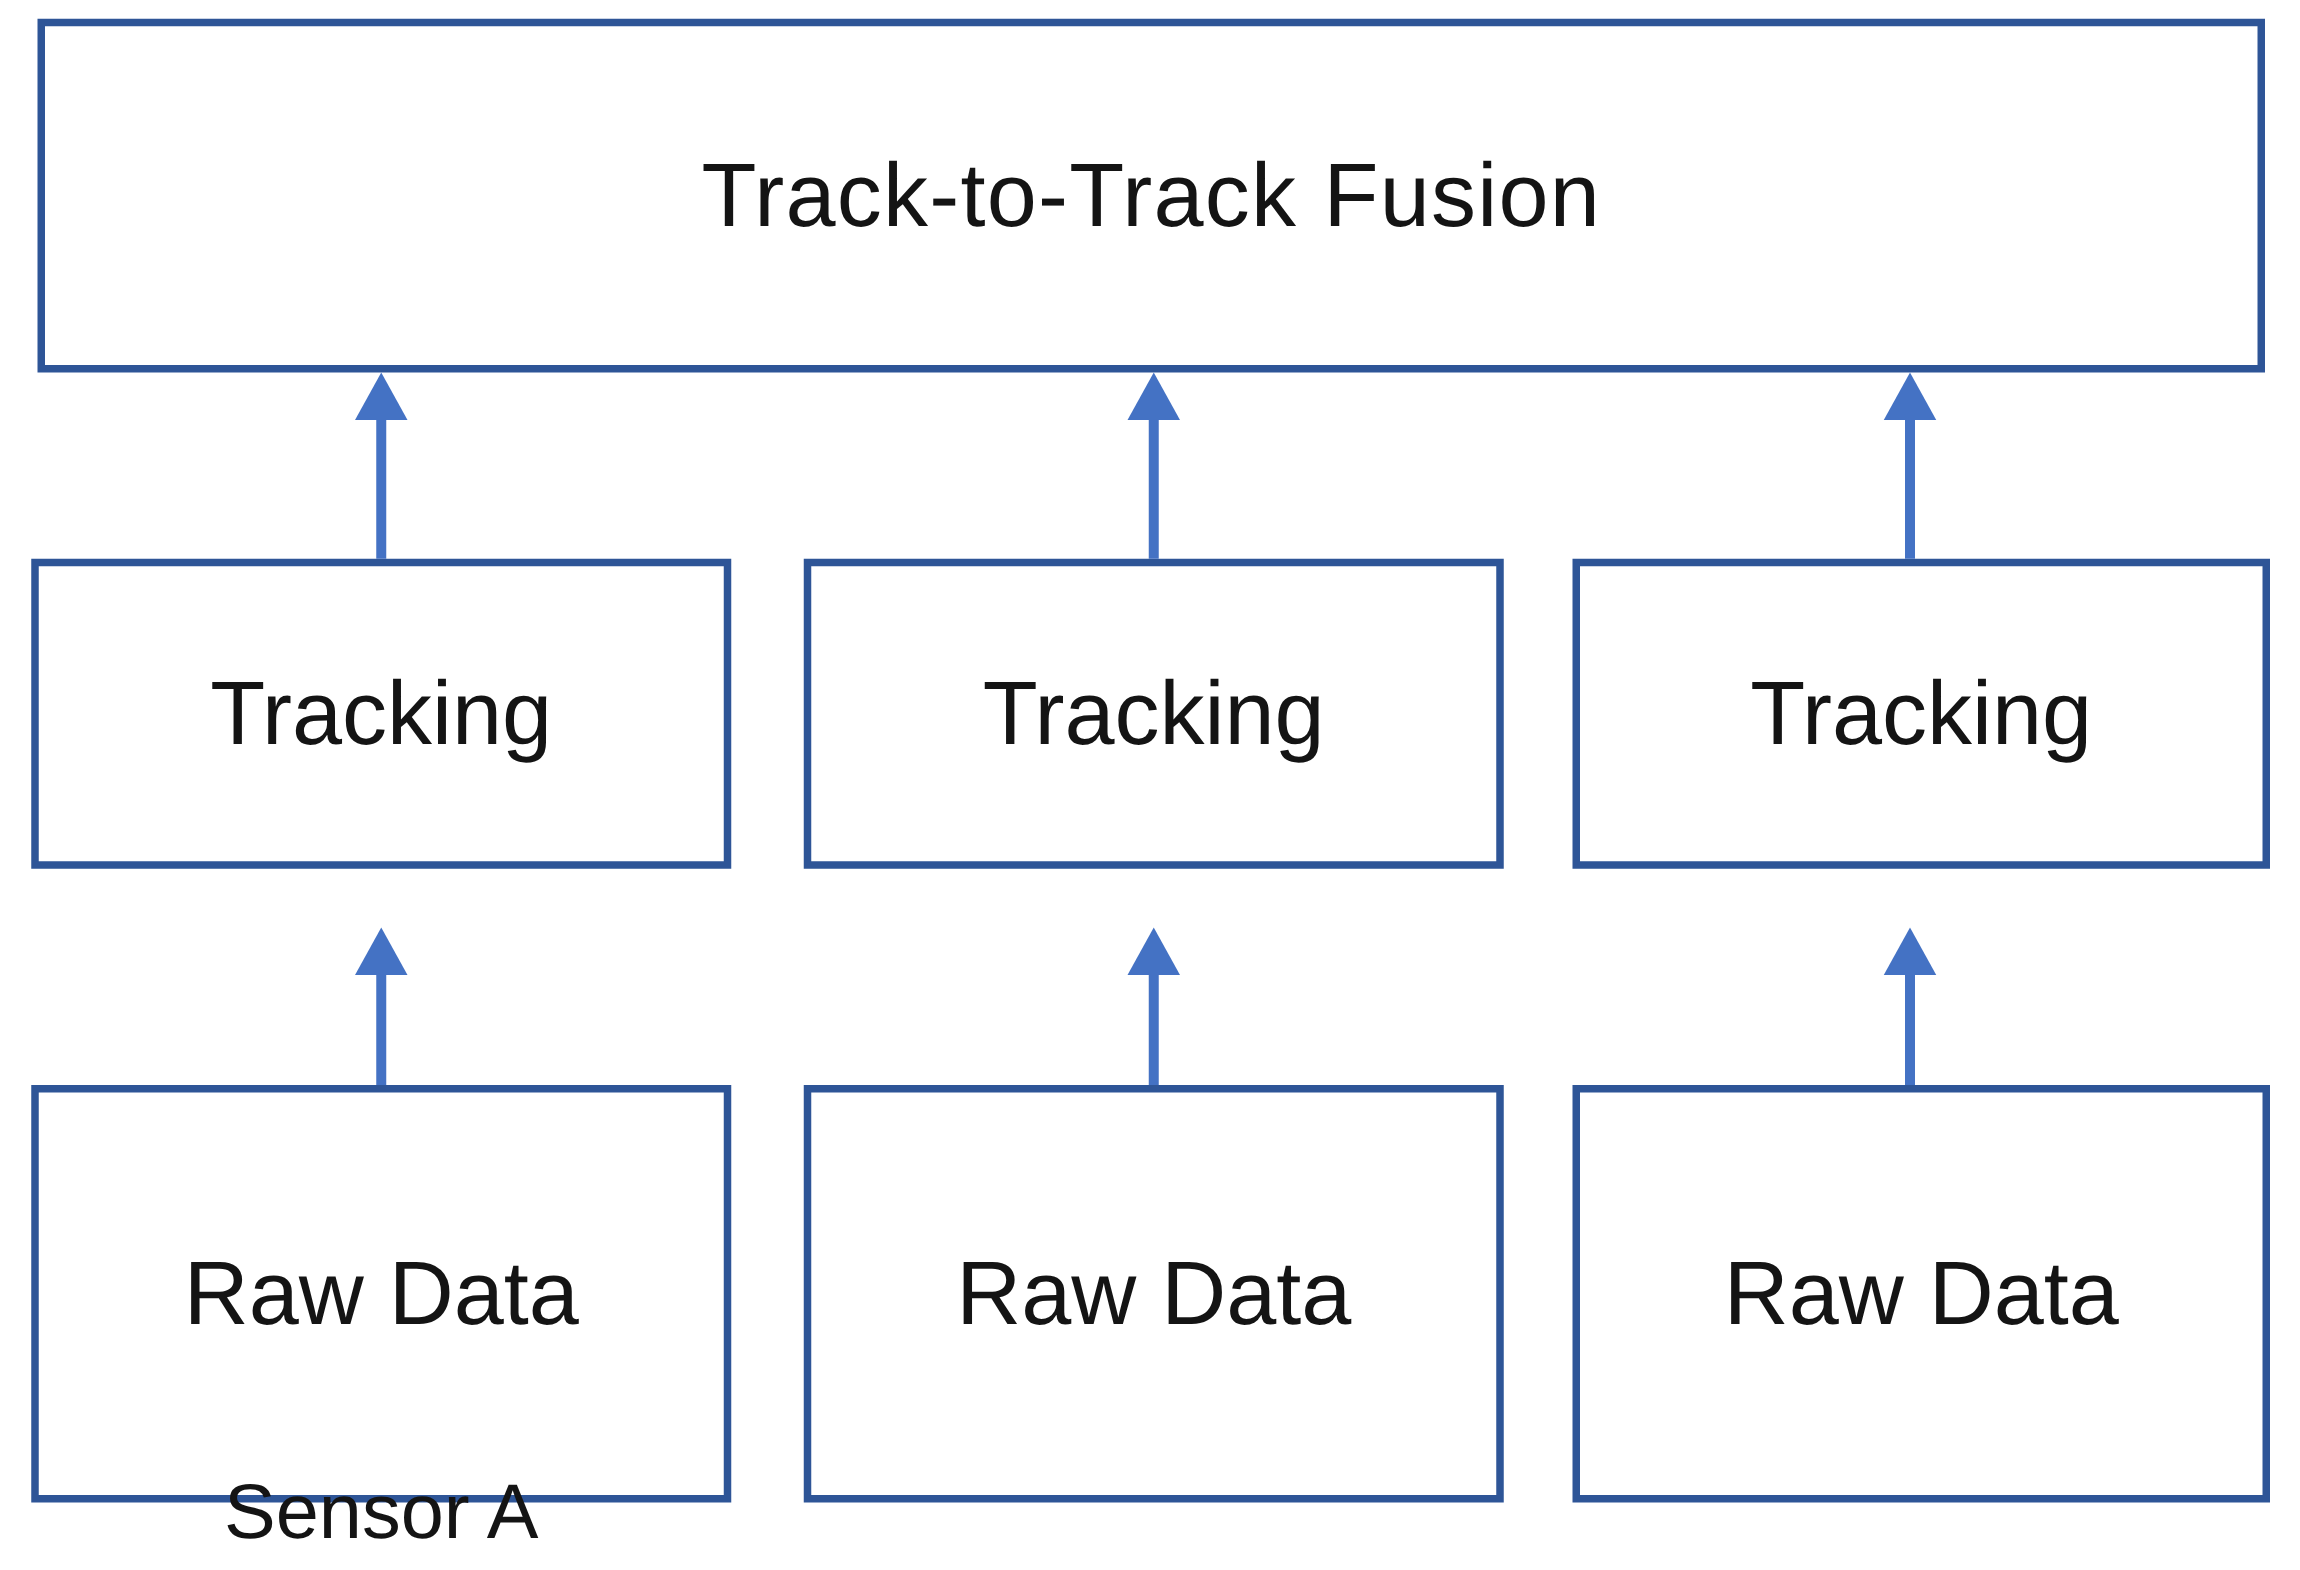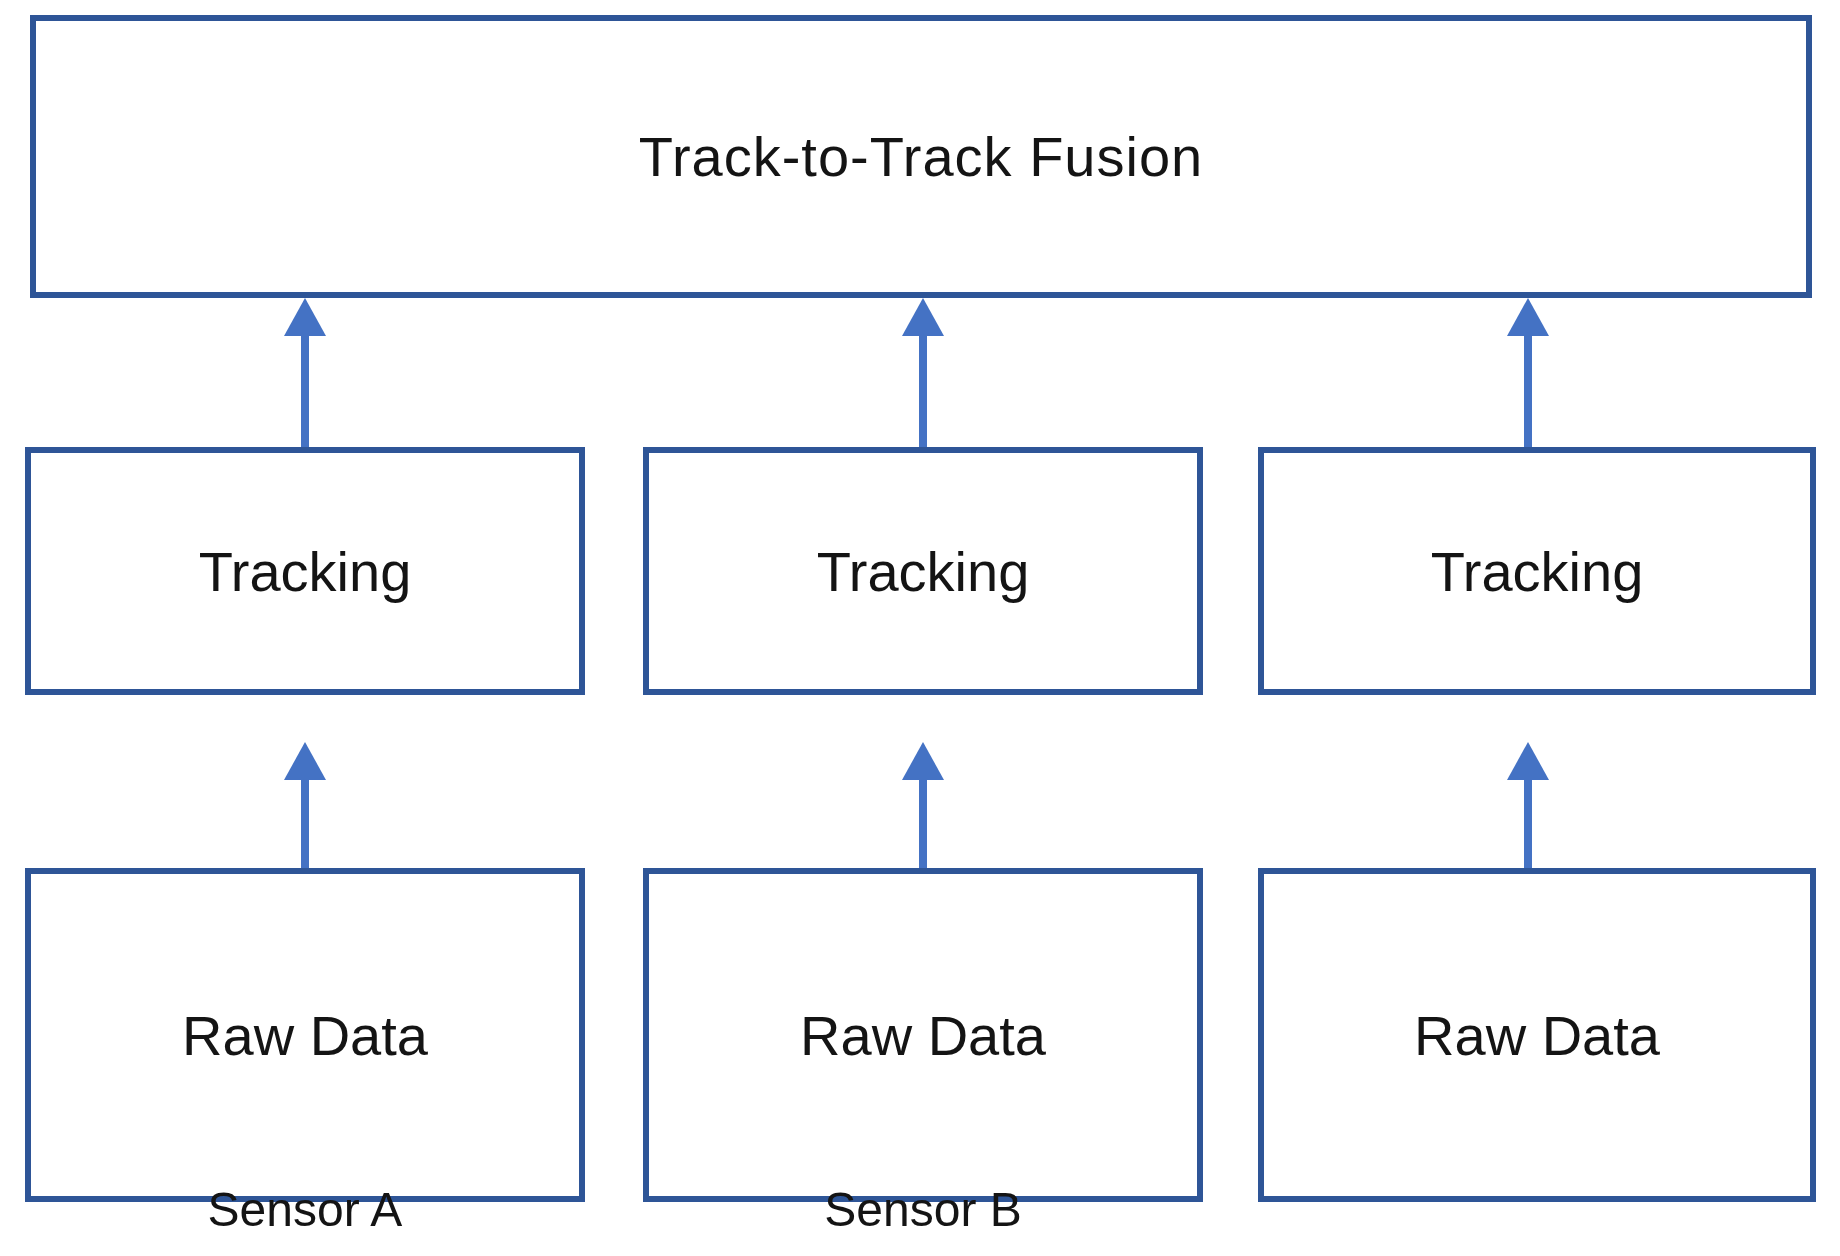--- a/index.html
+++ b/index.html
@@ -21,28 +21,28 @@
     position:absolute;
     border:6px solid var(--box-border);
     background:var(--bg);
     display:flex;align-items:center;justify-content:center;
     box-sizing:border-box;
   }
   .fusion-box{left:30px;top:15px;width:1782px;height:283px;}
   .fusion-box .label{font-size:68px;letter-spacing:1px;}
   .tracking-box{top:447px;height:248px;}
   .raw-box{top:868px;height:334px;}
-  .box .label{font-size:56px;white-space:nowrap;}
+  .box .label{font-size:72px;white-space:nowrap;}
   .col-a{left:25px;width:560px;}
   .col-b{left:643px;width:560px;}
   .col-c{left:1258px;width:558px;}
   .sensor-label{
     position:absolute;top:1168px;height:82px;
     display:flex;align-items:center;justify-content:center;
-    font-size:48px;white-space:nowrap;
+    font-size:62px;white-space:nowrap;
   }
   #arrow-layer{
     position:absolute;left:0;top:0;width:1840px;height:1256px;
     pointer-events:none;
   }
   #arrow-layer line{stroke:var(--arrow);stroke-width:8;}
   #arrow-layer polygon{fill:var(--arrow);}
 </style>
 </head>
 <body>
@@ -67,21 +67,20 @@
     <span class="label">Raw Data</span>
   </div>
   <div class="box raw-box col-b">
     <span class="label">Raw Data</span>
   </div>
   <div class="box raw-box col-c">
     <span class="label">Raw Data</span>
   </div>
 
   <div class="sensor-label col-a">Sensor A</div>
-  <div class="sensor-label col-b">Sensor B</div>
 
   <svg id="arrow-layer" viewBox="0 0 1840 1256" xmlns="http://www.w3.org/2000/svg">
 
     <g>
       <line x1="305" y1="447" x2="305" y2="330"></line>
       <polygon points="305,298 284,336 326,336"></polygon>
     </g>
     <g>
       <line x1="923" y1="447" x2="923" y2="330"></line>
       <polygon points="923,298 902,336 944,336"></polygon>

